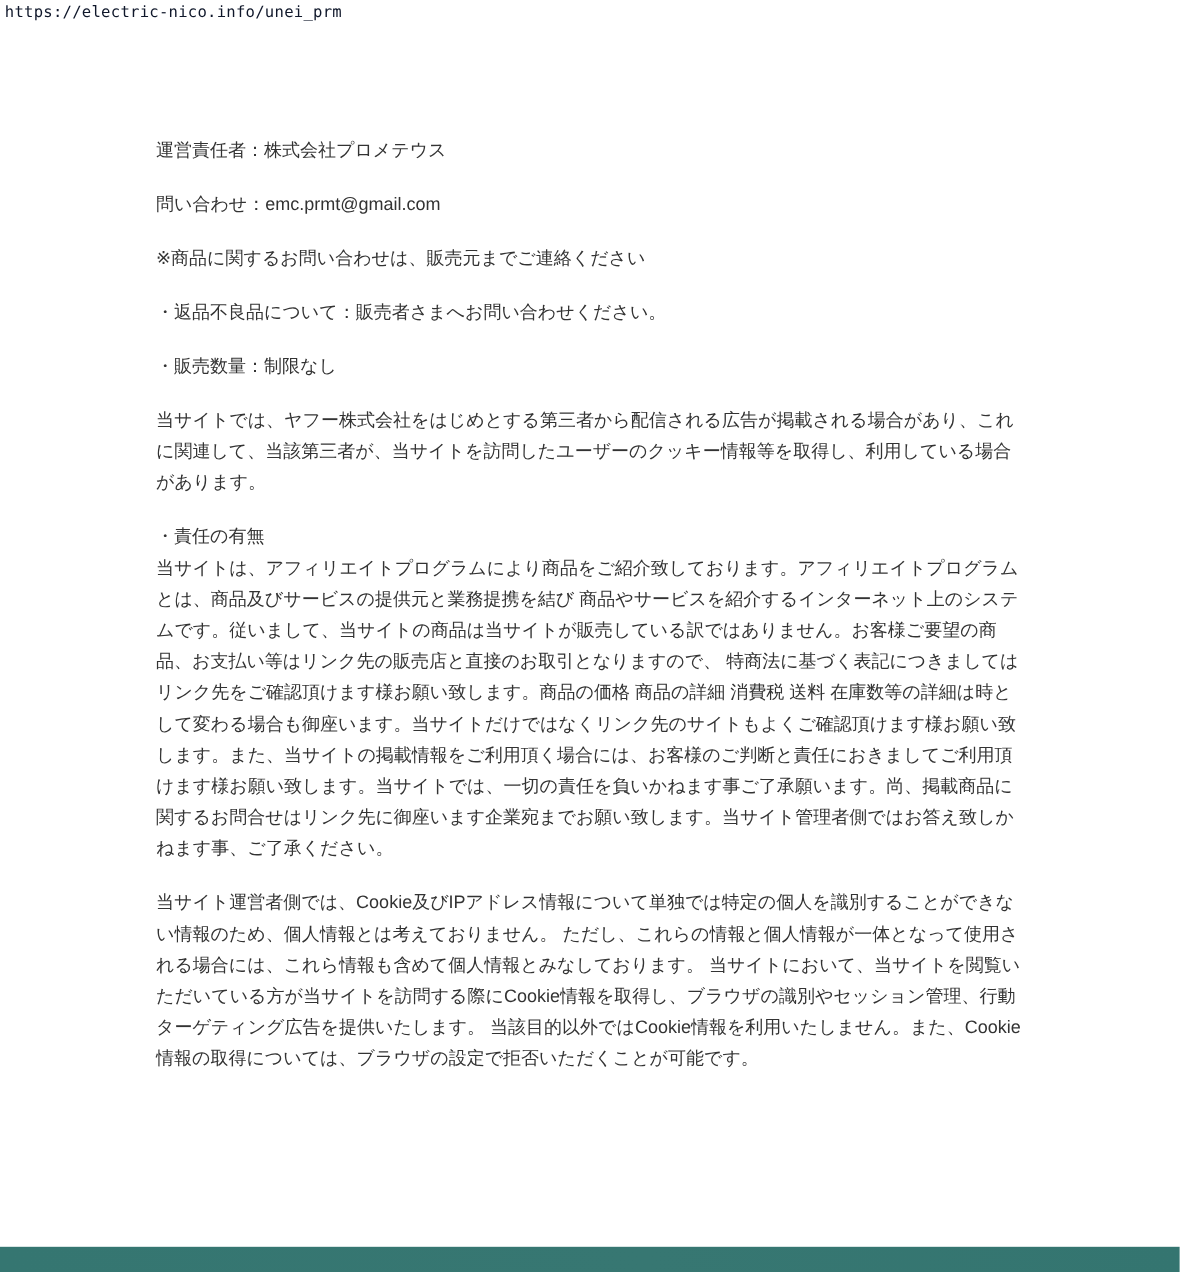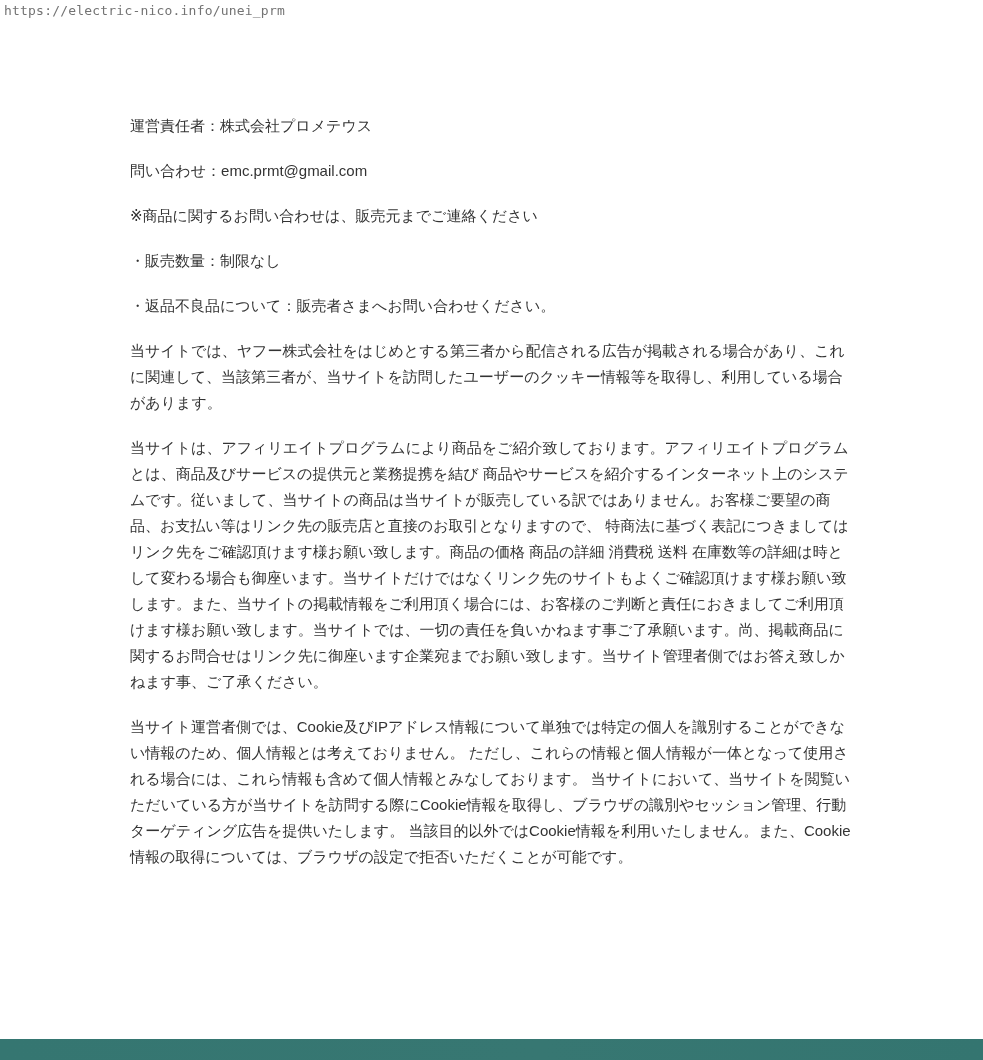--- a/index.html
+++ b/index.html
@@ -14,21 +14,21 @@
     overflow: hidden;
     font-family: "Liberation Sans", "DejaVu Sans", sans-serif;
   }
   .url-label {
     position: absolute;
     top: 3px;
     left: 4px;
     font-family: "DejaVu Sans Mono", "Liberation Mono", monospace;
     font-size: 13px;
     letter-spacing: 0.2px;
-    color: #737373;
+    color: #0f172a;
     white-space: nowrap;
   }
   .content {
     position: absolute;
     left: 130px;
     top: 97px;
     width: 722px;
     font-size: 15px;
     line-height: 26px;
     color: #333333;
@@ -63,32 +63,33 @@
 
   <p class="para">
     <span>問い合わせ：emc.prmt@gmail.com</span>
   </p>
 
   <p class="para">
     <span>※商品に関するお問い合わせは、販売元までご連絡ください</span>
   </p>
 
   <p class="para">
-    <span>・販売数量：制限なし</span>
+    <span>・返品不良品について：販売者さまへお問い合わせください。</span>
   </p>
 
   <p class="para">
-    <span>・返品不良品について：販売者さまへお問い合わせください。</span>
+    <span>・販売数量：制限なし</span>
   </p>
 
   <p class="para">
     <span>当サイトでは、ヤフー株式会社をはじめとする第三者から配信される広告が掲載される場合があり、これに関連して、当該第三者が、当サイトを訪問したユーザーのクッキー情報等を取得し、利用している場合があります。</span>
   </p>
 
   <p class="para">
+    <span class="para-heading">・責任の有無</span>
     <span>当サイトは、アフィリエイトプログラムにより商品をご紹介致しております。アフィリエイトプログラムとは、商品及びサービスの提供元と業務提携を結び 商品やサービスを紹介するインターネット上のシステムです。従いまして、当サイトの商品は当サイトが販売している訳ではありません。お客様ご要望の商品、お支払い等はリンク先の販売店と直接のお取引となりますので、 特商法に基づく表記につきましてはリンク先をご確認頂けます様お願い致します。商品の価格 商品の詳細 消費税 送料 在庫数等の詳細は時として変わる場合も御座います。当サイトだけではなくリンク先のサイトもよくご確認頂けます様お願い致します。また、当サイトの掲載情報をご利用頂く場合には、お客様のご判断と責任におきましてご利用頂けます様お願い致します。当サイトでは、一切の責任を負いかねます事ご了承願います。尚、掲載商品に関するお問合せはリンク先に御座います企業宛までお願い致します。当サイト管理者側ではお答え致しかねます事、ご了承ください。</span>
   </p>
 
   <p class="para">
     <span>当サイト運営者側では、Cookie及びIPアドレス情報について単独では特定の個人を識別することができない情報のため、個人情報とは考えておりません。 ただし、これらの情報と個人情報が一体となって使用される場合には、これら情報も含めて個人情報とみなしております。 当サイトにおいて、当サイトを閲覧いただいている方が当サイトを訪問する際にCookie情報を取得し、ブラウザの識別やセッション管理、行動ターゲティング広告を提供いたします。 当該目的以外ではCookie情報を利用いたしません。また、Cookie情報の取得については、ブラウザの設定で拒否いただくことが可能です。</span>
   </p>
 
 </div>
 
 <div class="footer-bar"></div>

